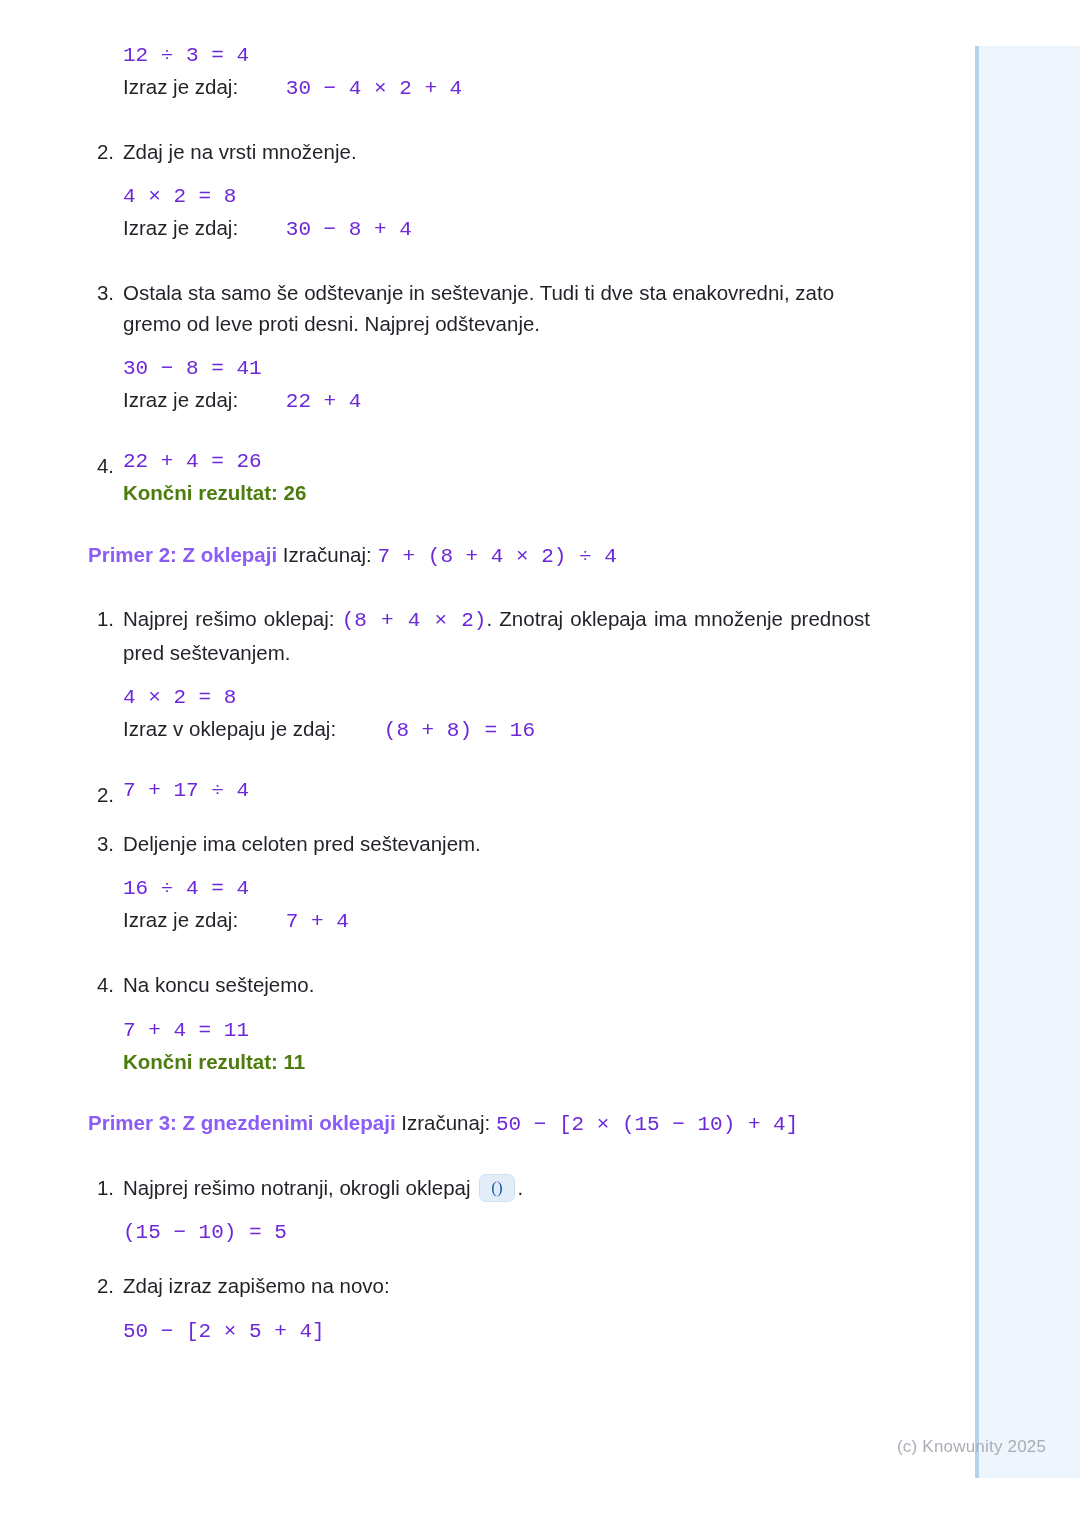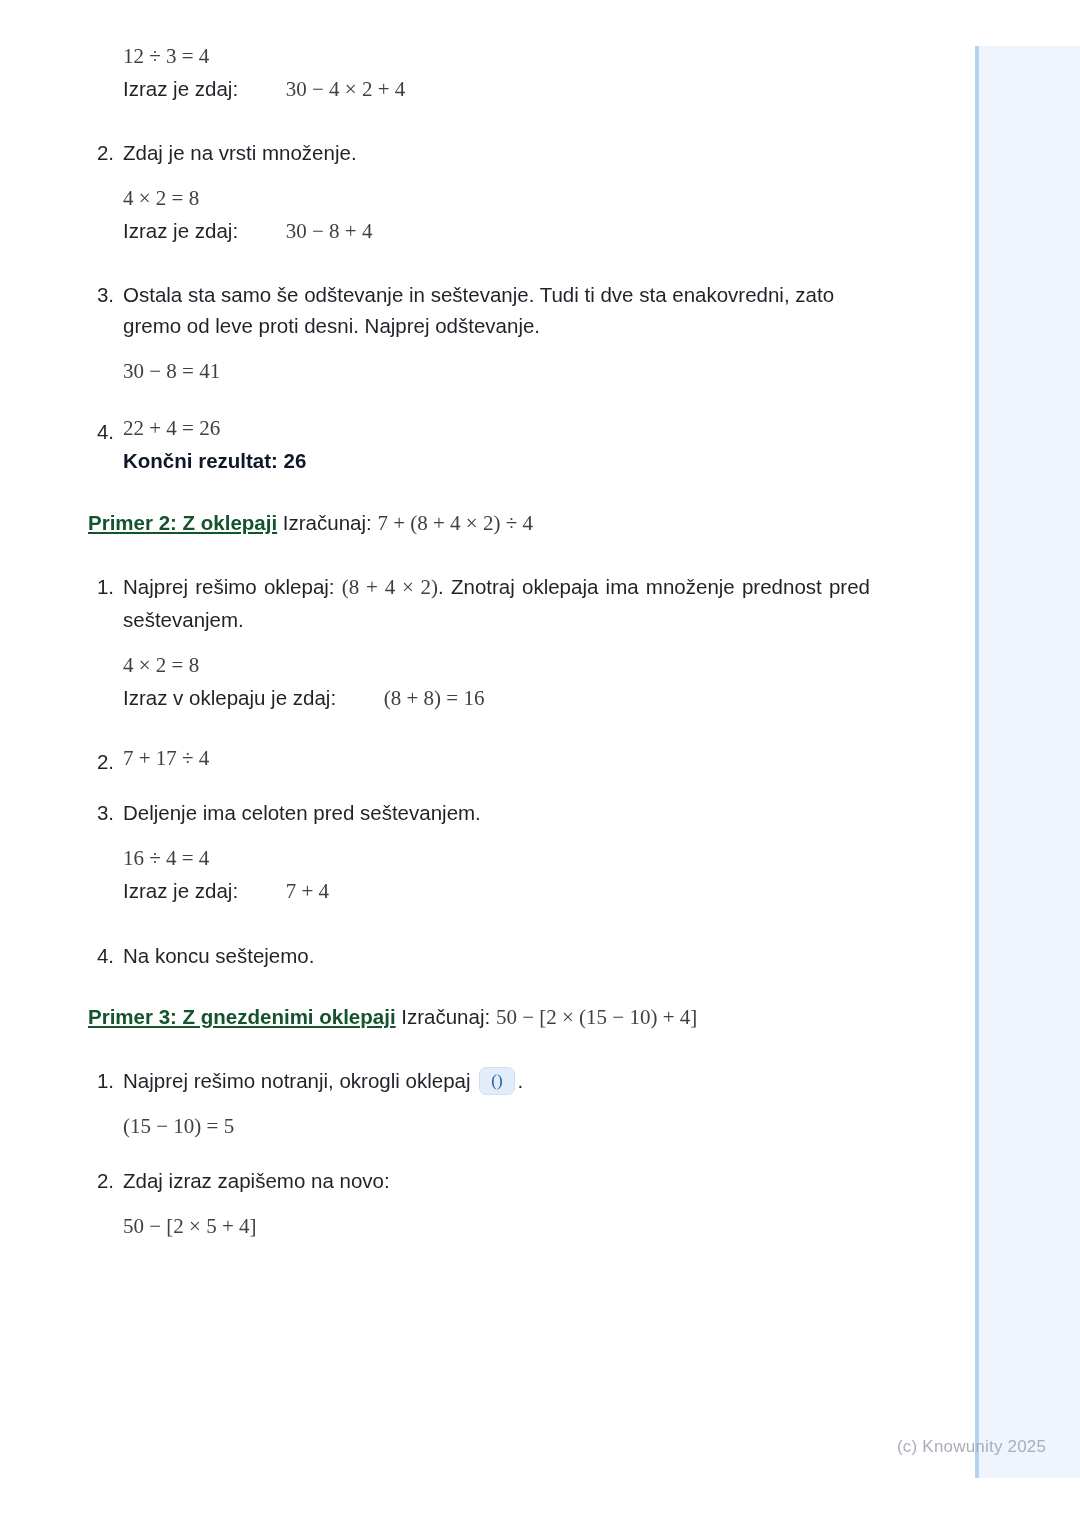--- a/index.html
+++ b/index.html
@@ -39,23 +39,23 @@
     position: absolute;
     top: 0;
     left: 0;
     width: 880px;
     padding: 44px 0 0 88px;
     box-sizing: border-box;
   }
 
   
   .math {
-    font-family: Liberation Serif, serif;
+    font-family: Liberation Mono, monospace;
     font-size: 21px;
-    color: #404040;
+    color: #6d28d9;
     white-space: nowrap;
   }
 
   
   ol.steps {
     list-style: none;
     margin: 0;
     padding: 0;
   }
 
@@ -119,36 +119,35 @@
   .mixed .math {
     font-size: 21px;
     margin-left: 42px;
   }
 
   .result {
     font-family: "Liberation Sans", sans-serif;
     font-size: 20.5px;
     font-weight: bold;
     line-height: 1.5;
-    color: #0f172a;
+    color: #4d7c0f;
   }
 
   
   .example-heading {
     font-family: "Liberation Sans", sans-serif;
     font-size: 20.5px;
     line-height: 1.5;
     color: #1f2328;
     margin: 0;
   }
 
   .example-heading .label {
     font-weight: bold;
-    color: #14532d;
-    text-decoration: underline;
+    color: #8b5cf6;
   }
 
   
   .key-badge {
     display: inline-block;
     vertical-align: middle;
     background: #e3edfa;
     border: 1px solid #cfe0f3;
     border-radius: 7px;
     padding: 4px 11px 5px 11px;
@@ -201,20 +200,21 @@
           <div class="line math">4 × 2 = 8</div>
           <div class="line mixed"><span>Izraz je zdaj: </span><span class="math">30 − 8 + 4</span></div>
         </div>
       </li>
 
       <li style="margin-top:32px;">
         <span class="marker">3.</span>
         <div class="li-text">Ostala sta samo še odštevanje in seštevanje. Tudi ti dve sta enakovredni, zato gremo od leve proti desni. Najprej odštevanje.</div>
         <div class="sub-block">
           <div class="line math">30 − 8 = 41</div>
+          <div class="line mixed"><span>Izraz je zdaj: </span><span class="math">22 + 4</span></div>
         </div>
       </li>
 
       <li style="margin-top:32px;">
         <span class="marker">4.</span>
         <div class="sub-block">
           <div class="line math">22 + 4 = 26</div>
           <div class="line result">Končni rezultat: 26</div>
         </div>
       </li>
@@ -250,20 +250,24 @@
         <div class="li-text">Deljenje ima celoten pred seštevanjem.</div>
         <div class="sub-block">
           <div class="line math">16 ÷ 4 = 4</div>
           <div class="line mixed"><span>Izraz je zdaj: </span><span class="math">7 + 4</span></div>
         </div>
       </li>
 
       <li style="margin-top:32px;">
         <span class="marker">4.</span>
         <div class="li-text">Na koncu seštejemo.</div>
+        <div class="sub-block">
+          <div class="line math">7 + 4 = 11</div>
+          <div class="line result">Končni rezultat: 11</div>
+        </div>
       </li>
 
     </ol>
 
     <div class="gap-lg"></div>
 
     <p class="example-heading"><span class="label">Primer 3: Z gnezdenimi oklepaji</span><span> Izračunaj: </span><span class="math">50 − [2 × (15 − 10) + 4]</span></p>
 
     <div class="gap-lg"></div>
 

